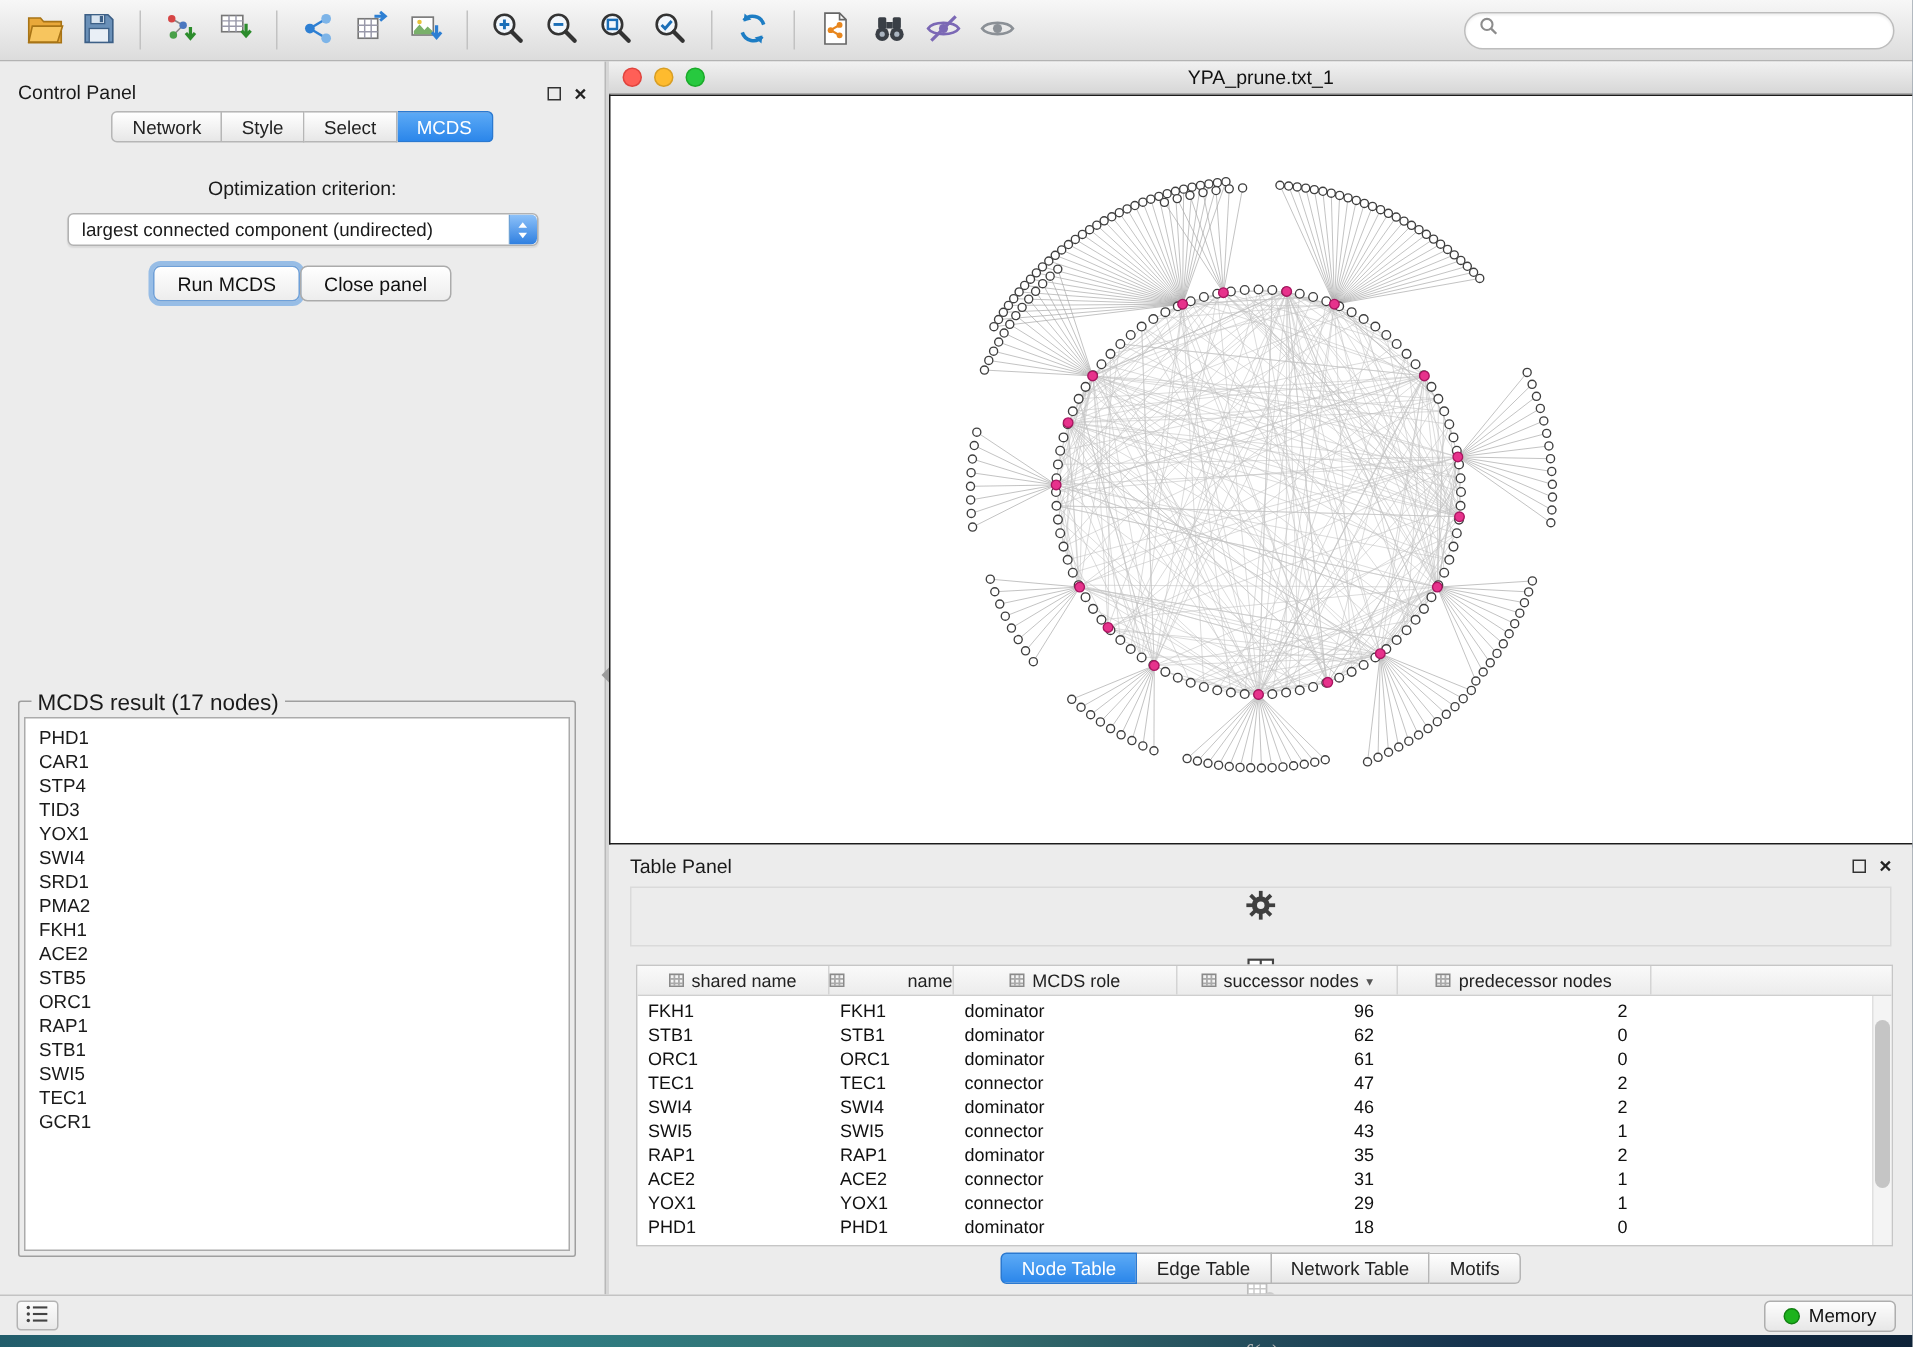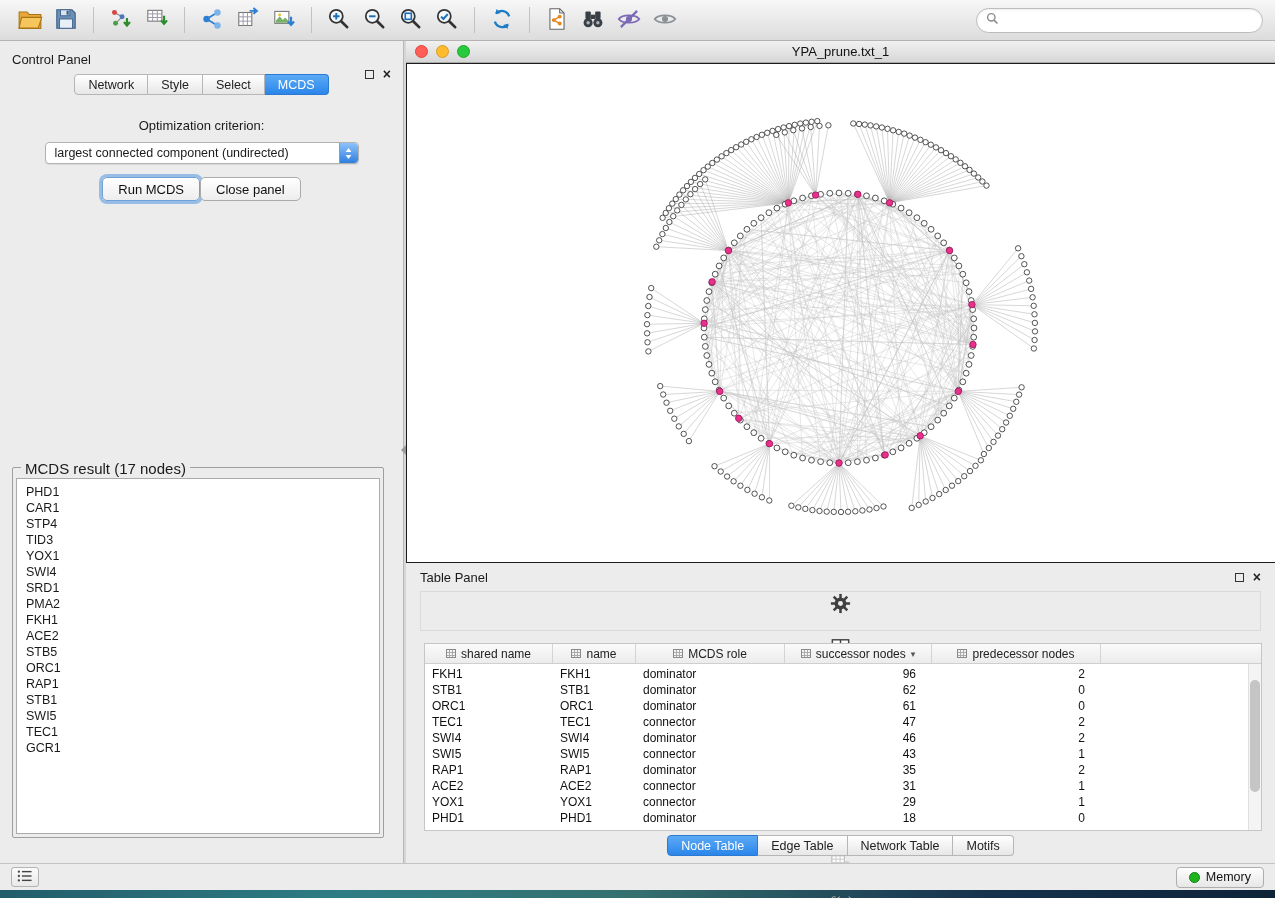--- a/index.html
+++ b/index.html
@@ -21,21 +21,21 @@
   .tb-sep { width:1px; height:26px; background:#c2c2c2; margin:0 9px; flex:0 0 auto; }
   .search-box { margin-left:auto; width:287px; height:25px; border:1px solid #bdbdbd; border-radius:13px;
     background:#fff; display:flex; align-items:center; padding:0 9px; gap:5px;
     box-shadow:inset 0 1px 2px rgba(0,0,0,.08); }
   .search-box svg { width:13px; height:13px; flex:0 0 auto; }
   .search-box input { border:none; outline:none; flex:1; font-size:12px; background:transparent; }
 
   
   .control-panel { position:absolute; left:0; top:41px; width:404px; height:822px; background:#ececec;
     border-right:1px solid #b8b8b8; }
-  .cp-header { height:28px; display:flex; align-items:flex-start; padding:11px 12px; font-size:13px;flex-direction:column; }
+  .cp-header { height:28px; display:flex; align-items:flex-end; padding:0 12px; font-size:13px; }
   .panel-icons { margin-left:auto; display:flex; align-items:center; gap:9px; }
   .float-ic { width:9px; height:9px; border:1.5px solid #333; display:inline-block; }
   .close-ic { font-size:14px; font-weight:bold; color:#222; line-height:1; cursor:pointer; }
   .cp-tabs { display:flex; justify-content:center; margin-top:5px; }
   .tab { height:21px; padding:0 13px; font-size:12.5px; display:flex; align-items:center;
     background:linear-gradient(#ffffff,#e7e7e7); border:1px solid #b6b6b6; border-left:none;
     color:#222; cursor:pointer; }
   .tab:first-child { border-left:1px solid #b6b6b6; border-radius:4px 0 0 4px; }
   .tab:last-child { border-radius:0 4px 4px 0; }
   .tab.active { background:linear-gradient(#5caaf6,#2b86ea); color:#fff; border-color:#2b79d0; }
@@ -1157,21 +1157,21 @@
       <button class="tbtn">
         <span class="fx-label">f(x)</span>
       </button>
     </div>
     <div class="tp-table">
       <div class="t-head" id="t-head">
           <div class="th" style="width: 128px;">
             <span class="hgrid"></span>
             <span>shared name</span>
           </div>
-          <div class="th" style="width: 83px;">
+          <div class="th" style="width: 83px; justify-content: space-between;">
             <span class="hgrid"></span>
             <span>name</span>
           </div>
           <div class="th" style="width: 149px;">
             <span class="hgrid"></span>
             <span>MCDS role</span>
           </div>
           <div class="th" style="width: 147px; text-align: right;">
             <span class="hgrid"></span>
             <span>successor nodes</span>

